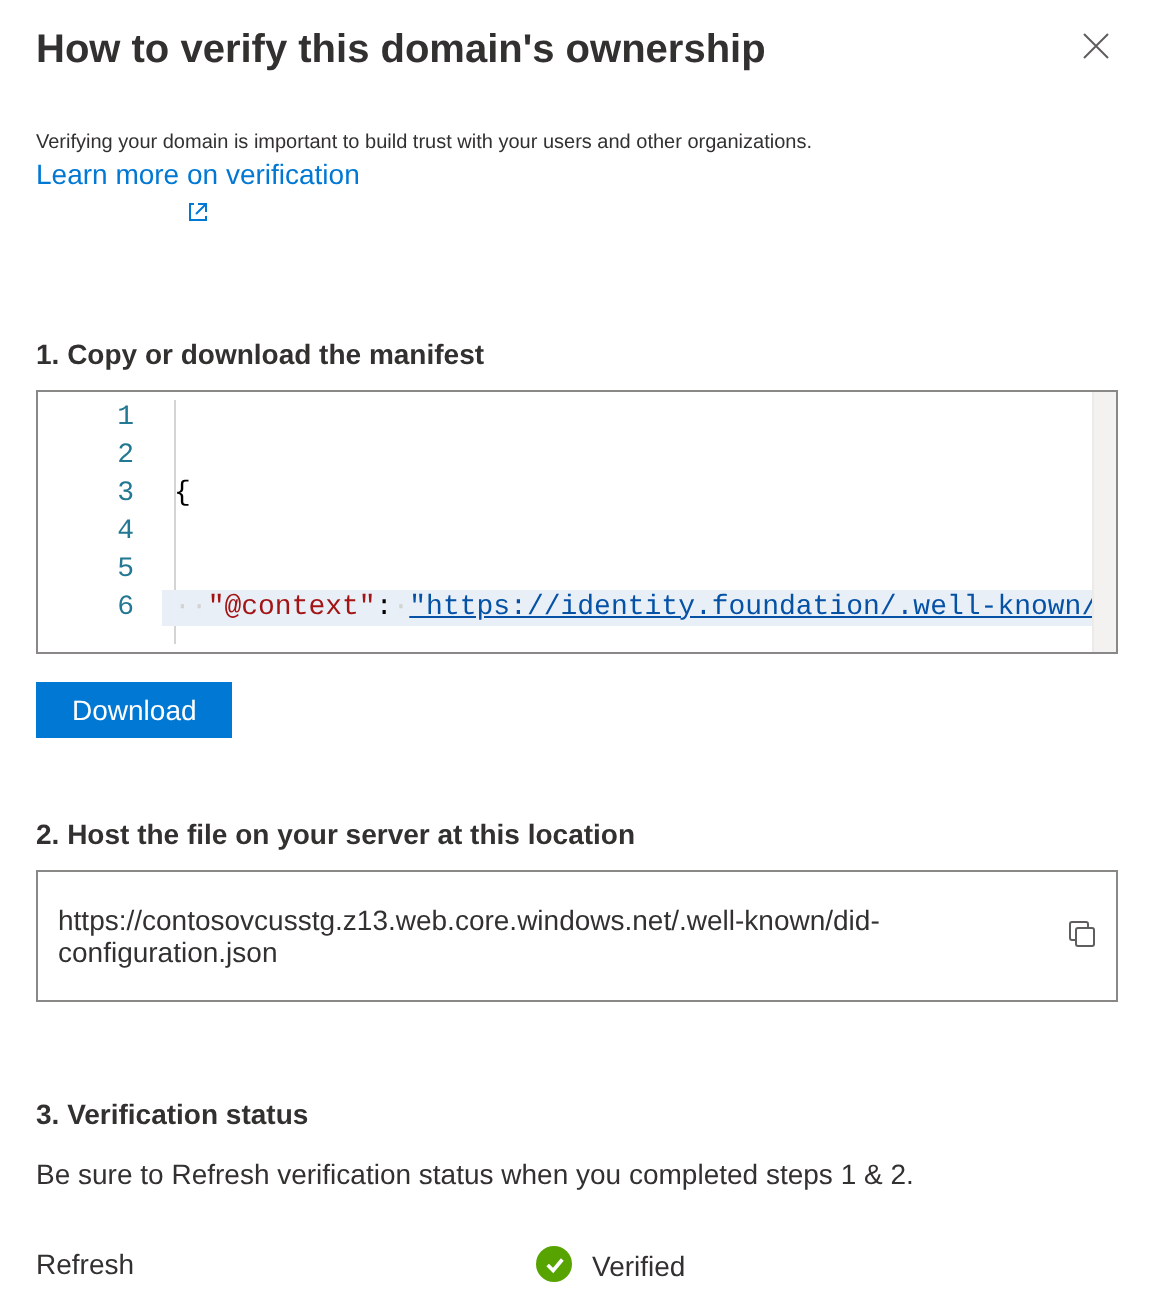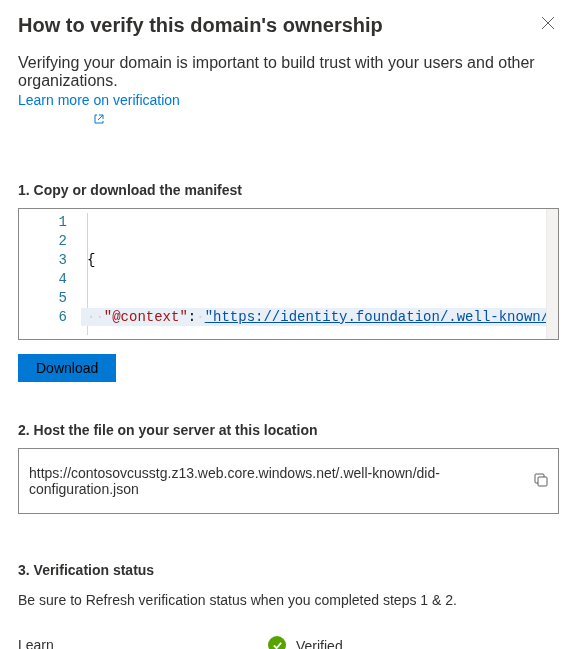--- a/index.html
+++ b/index.html
@@ -8,21 +8,21 @@
     color: #323130;
     background: #fff;
     width: 577px;
     padding: 12px 18px 18px 18px;
     font-size: 14px;
   }
   .header-row { display: flex; align-items: flex-start; justify-content: space-between; }
   .title { font-size: 20px; font-weight: 600; color: #323130; line-height: 1.3; }
   .close-btn { background: none; border: none; cursor: pointer; padding: 4px; color: #605e5c; }
   .close-btn svg { width: 14px; height: 14px; }
-  .desc { margin-top: 16px; font-size: 16px; color: #323130; }
+  .desc { margin-top: 28px; font-size: 10px; color: #323130; }
   .learn-link { color: #0078d4; text-decoration: none; display: inline-flex; align-items: center; gap: 4px; margin-top: 2px; cursor: pointer; flex-direction: column; }
   .learn-link svg { width: 12px; height: 12px; }
   .step-head { font-weight: 600; margin-top: 48px; font-size: 14px; }
   .step-head.first { margin-top: 54px; }
   .step-head.sh2 { margin-top: 40px; }
   .code-box {
     border: 1px solid #8a8886;
     margin-top: 10px;
     font-family: Consolas, "Courier New", monospace;
     font-size: 14px;
@@ -44,21 +44,21 @@
   .code-body { padding: 4px 0 4px 6px; white-space: pre; overflow: hidden; flex: 1; position: relative; }
   .code-line { height: 19px; }
   .cl-hl { background: #e8eff7; display: block; margin-left: -6px; padding-left: 6px; width: 1000px; }
   .ws { color: #d3d3d3; }
   .str { color: #a31515; }
   .link-str { color: #0451a5; text-decoration: underline; }
   .punc { color: #000; }
   .vline { position: absolute; left: 68px; top: 4px; bottom: 4px; border-left: 1px solid #d4d4d4; }
   .vbar { position: absolute; right: 0; top: 0; bottom: 0; width: 12px; background: #f3f2f1; border-left: 1px solid #edebe9; }
   .dl-btn {
-    background: #0078d4; color: #000000; border: none;
+    background: #0078d4; color: #ffffff; border: none;
     padding: 6px 18px; font-size: 14px; margin-top: 14px; cursor: pointer;
     font-family: inherit;
   }
   .url-box {
     border: 1px solid #8a8886; margin-top: 10px; padding: 16px 10px;
     display: flex; align-items: center; justify-content: space-between;
     font-size: 14px; color: #323130; background: #fff;
   }
   .copy-ic { color: #605e5c; cursor: pointer; }
   .copy-ic svg { width: 14px; height: 14px; }
@@ -134,21 +134,21 @@
         <rect x="4" y="4" width="9" height="9" rx="1"></rect>
         <path d="M4 10 H2 A1 1 0 0 1 1 9 V2 A1 1 0 0 1 2 1 H9 A1 1 0 0 1 10 2 V4"></path>
       </svg>
   </span>
 </div>
 
 <h2 class="step-head">3. Verification status</h2>
 <p class="substep">Be sure to Refresh verification status when you completed steps 1 &amp; 2.</p>
 
 <div class="status-row">
-  <span class="status-label">Learn</span>
+  <span class="status-label">Refresh</span>
   <span class="status-val">
     <span class="check-ic">
       <svg viewBox="0 0 12 12" fill="none" stroke="#fff" stroke-width="2">
           <path d="M2 6 L5 9 L10 3"></path>
         </svg>
     </span>
     <span>Verified</span>
   </span>
 </div>
 

